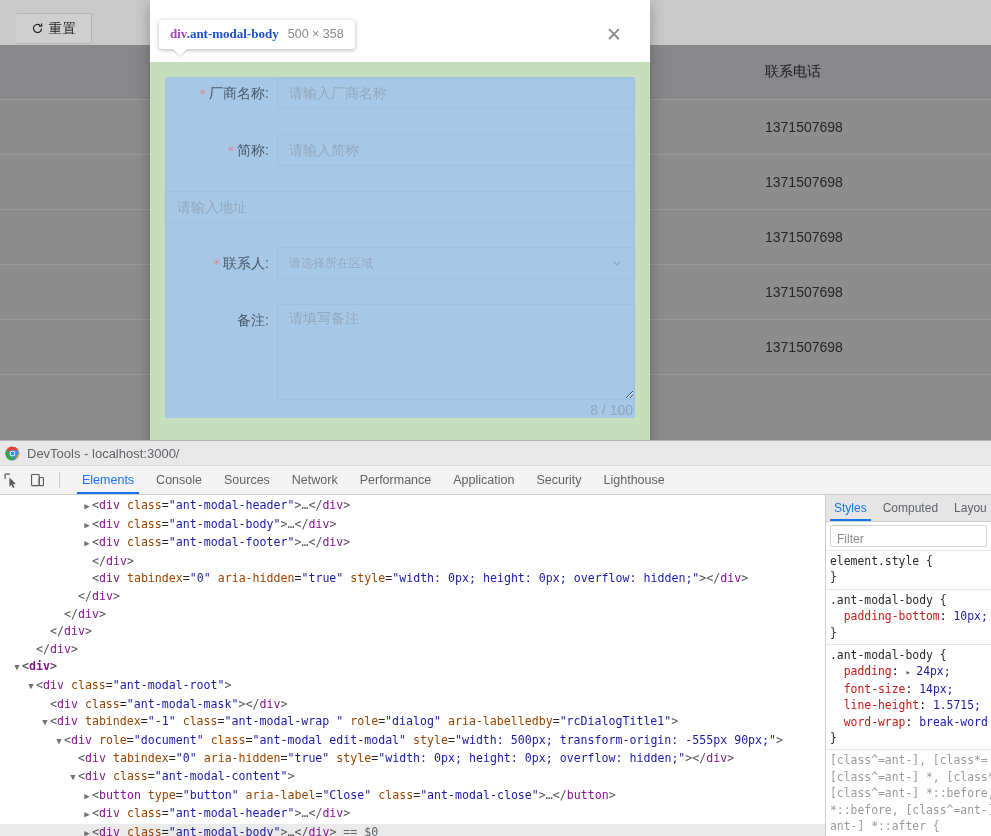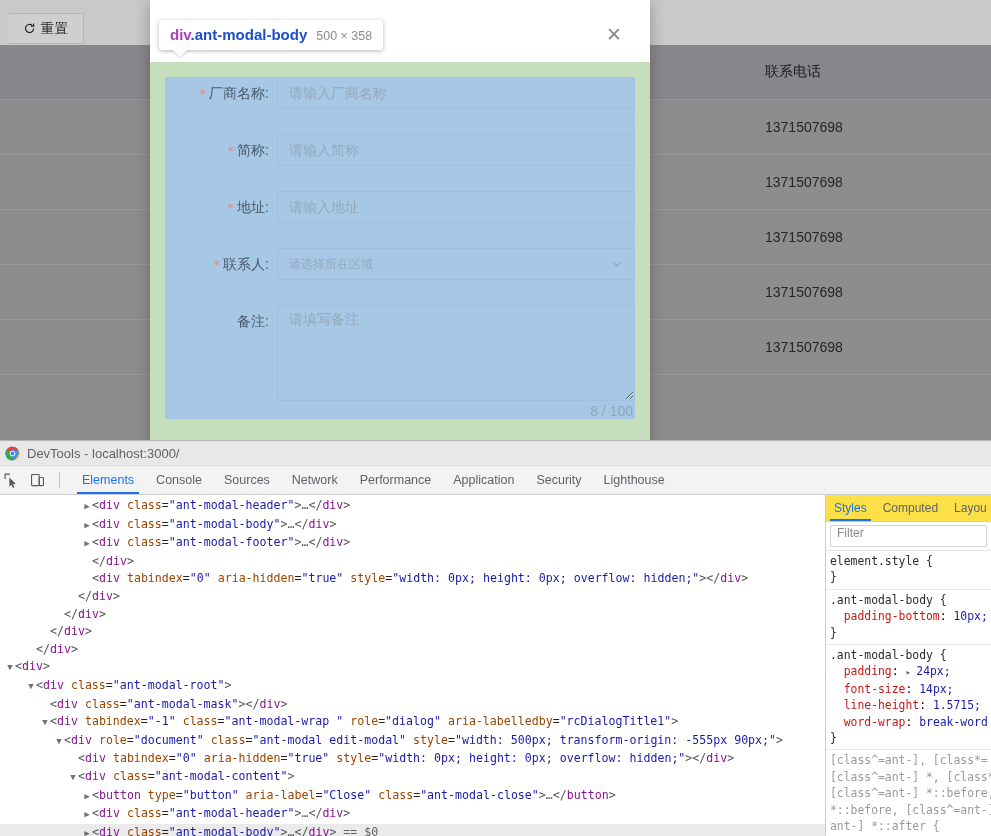--- a/index.html
+++ b/index.html
@@ -17,21 +17,21 @@
     position: absolute; left: 0; top: 0; width: 991px; height: 440px;
     background: #8d8d8d;
     overflow: hidden;
   }
   
   .page-top-strip {
     position: absolute; left: 0; top: 0; width: 991px; height: 45px;
     background: #c9c9c9;
   }
   .reset-btn {
-    position: absolute; left: 8px; top: 13px;
+    position: absolute; left: 16px; top: 13px;
     width: 76px; height: 31px;
     background: #cfcfcf;
     border: 1px solid #b6b6b6;
     border-left: none;
     border-radius: 2px;
     display: flex; align-items: center; justify-content: center;
     gap: 5px;
     font-size: 13.5px; color: #1f1f1f;
     letter-spacing: 0.5px;
   }
@@ -181,22 +181,22 @@
     position: absolute; left: 9px; top: 20px;
     background: #ffffff;
     box-shadow: 0 1px 4px rgba(0,0,0,0.30);
     border-radius: 3px;
     padding: 6px 11px 7px 11px;
     display: flex; align-items: baseline; gap: 9px;
     z-index: 40;
     white-space: nowrap;
   }
   .inspect-tip .sel-name {
-    font-family: Liberation Sans, sans-serif;
-    font-size: 15px; font-weight: bold;
+    font-family: Liberation Serif, serif;
+    font-size: 13px; font-weight: bold;
   }
   .inspect-tip .sel-tag { color: #a743b8; }
   .inspect-tip .sel-cls { color: #1a4ecb; }
   .inspect-tip .dims { font-size: 12.5px; color: #8a8a8a; }
   .inspect-tip::after {
     content: ""; position: absolute; left: 14px; bottom: -7px;
     width: 0; height: 0;
     border-left: 7px solid transparent;
     border-right: 7px solid transparent;
     border-top: 7px solid #ffffff;
@@ -278,37 +278,37 @@
 
   .styles-pane {
     width: 166px;
     border-left: 1px solid #cdcdcd;
     background: #fff;
     overflow: hidden;
   }
   .st-tabbar {
     height: 27px; display: flex; align-items: stretch;
     border-bottom: 1px solid #cdcdcd;
-    background: #fde047;
+    background: #e5e5e5;
   }
   .st-tab {
     display: flex; align-items: center; padding: 0 8px;
     font-size: 12px; color: #5f6368; cursor: pointer; position: relative;
     white-space: nowrap;
   }
   .st-tab.active { color: #1a73e8; }
   .st-tab.active::after {
     content: ""; position: absolute; left: 4px; right: 4px; bottom: 0;
     height: 2px; background: #1a73e8;
   }
   .st-filter {
     height: 22px; margin: 3px 4px; padding: 0 6px;
     border: 1px solid #d4d4d4; border-radius: 2px;
     font-size: 12px; color: #8a8a8a;
-    display: flex; align-items: flex-start;
+    display: flex; align-items: flex-end;
     background: #fff;
   }
   .css-block {
     border-top: 1px solid #e6e6e6;
     padding: 2px 0 3px 4px;
     font-family: "DejaVu Sans Mono", monospace;
     font-size: 11.4px;
     line-height: 16.4px;
     white-space: pre;
     overflow: hidden;
@@ -381,23 +381,20 @@
         <div class="form-row">
           <div class="form-label">
             <span class="req-star">*</span><span>简称:</span>
           </div>
           <div class="form-ctrl">
             <input class="inp" type="text" value="" placeholder="请输入简称" style="">
           </div>
         </div>
 
         <div class="form-row">
-          <div class="form-label">
-            <span class="req-star">*</span><span>地址:</span>
-          </div>
           <div class="form-ctrl">
             <input class="inp" type="text" value="" placeholder="请输入地址" style="">
           </div>
         </div>
 
         <div class="form-row">
           <div class="form-label">
             <span class="req-star">*</span><span>联系人:</span>
           </div>
           <div class="form-ctrl">
@@ -476,21 +473,21 @@
     <div class="dom-pane" id="dom-pane">
         <div class="code-line" style="padding-left: 82px;"><span class="arrow">▶</span><span class="el">&lt;</span><span class="tw">div</span> <span class="an">class</span>=<span class="av">"ant-modal-header"</span><span class="el">&gt;</span><span class="el">…</span><span class="el">&lt;/</span><span class="tw">div</span><span class="el">&gt;</span></div>
         <div class="code-line" style="padding-left: 82px;"><span class="arrow">▶</span><span class="el">&lt;</span><span class="tw">div</span> <span class="an">class</span>=<span class="av">"ant-modal-body"</span><span class="el">&gt;</span><span class="el">…</span><span class="el">&lt;/</span><span class="tw">div</span><span class="el">&gt;</span></div>
         <div class="code-line" style="padding-left: 82px;"><span class="arrow">▶</span><span class="el">&lt;</span><span class="tw">div</span> <span class="an">class</span>=<span class="av">"ant-modal-footer"</span><span class="el">&gt;</span><span class="el">…</span><span class="el">&lt;/</span><span class="tw">div</span><span class="el">&gt;</span></div>
         <div class="code-line" style="padding-left: 82px;"><span class="arrow"></span><span class="el">&lt;/</span><span class="tw">div</span><span class="el">&gt;</span></div>
         <div class="code-line" style="padding-left: 82px;"><span class="arrow"></span><span class="el">&lt;</span><span class="tw">div</span> <span class="an">tabindex</span>=<span class="av">"0"</span> <span class="an">aria-hidden</span>=<span class="av">"true"</span> <span class="an">style</span>=<span class="av">"width: 0px; height: 0px; overflow: hidden;"</span><span class="el">&gt;&lt;/</span><span class="tw">div</span><span class="el">&gt;</span></div>
         <div class="code-line" style="padding-left: 68px;"><span class="arrow"></span><span class="el">&lt;/</span><span class="tw">div</span><span class="el">&gt;</span></div>
         <div class="code-line" style="padding-left: 54px;"><span class="arrow"></span><span class="el">&lt;/</span><span class="tw">div</span><span class="el">&gt;</span></div>
         <div class="code-line" style="padding-left: 40px;"><span class="arrow"></span><span class="el">&lt;/</span><span class="tw">div</span><span class="el">&gt;</span></div>
         <div class="code-line" style="padding-left: 26px;"><span class="arrow"></span><span class="el">&lt;/</span><span class="tw">div</span><span class="el">&gt;</span></div>
-        <div class="code-line" style="padding-left: 5px;"><span class="arrow">▼</span><span class="el">&lt;</span><span class="tw">div</span><span class="el">&gt;</span></div>
+        <div class="code-line" style="padding-left: 12px; font-weight: bold;"><span class="arrow">▼</span><span class="el">&lt;</span><span class="tw">div</span><span class="el">&gt;</span></div>
         <div class="code-line" style="padding-left: 26px;"><span class="arrow">▼</span><span class="el">&lt;</span><span class="tw">div</span> <span class="an">class</span>=<span class="av">"ant-modal-root"</span><span class="el">&gt;</span></div>
         <div class="code-line" style="padding-left: 40px;"><span class="arrow"></span><span class="el">&lt;</span><span class="tw">div</span> <span class="an">class</span>=<span class="av">"ant-modal-mask"</span><span class="el">&gt;&lt;/</span><span class="tw">div</span><span class="el">&gt;</span></div>
         <div class="code-line" style="padding-left: 40px;"><span class="arrow">▼</span><span class="el">&lt;</span><span class="tw">div</span> <span class="an">tabindex</span>=<span class="av">"-1"</span> <span class="an">class</span>=<span class="av">"ant-modal-wrap "</span> <span class="an">role</span>=<span class="av">"dialog"</span> <span class="an">aria-labelledby</span>=<span class="av">"rcDialogTitle1"</span><span class="el">&gt;</span></div>
         <div class="code-line" style="padding-left: 54px;"><span class="arrow">▼</span><span class="el">&lt;</span><span class="tw">div</span> <span class="an">role</span>=<span class="av">"document"</span> <span class="an">class</span>=<span class="av">"ant-modal edit-modal"</span> <span class="an">style</span>=<span class="av">"width: 500px; transform-origin: -555px 90px;"</span><span class="el">&gt;</span></div>
         <div class="code-line" style="padding-left: 68px;"><span class="arrow"></span><span class="el">&lt;</span><span class="tw">div</span> <span class="an">tabindex</span>=<span class="av">"0"</span> <span class="an">aria-hidden</span>=<span class="av">"true"</span> <span class="an">style</span>=<span class="av">"width: 0px; height: 0px; overflow: hidden;"</span><span class="el">&gt;&lt;/</span><span class="tw">div</span><span class="el">&gt;</span></div>
         <div class="code-line" style="padding-left: 68px;"><span class="arrow">▼</span><span class="el">&lt;</span><span class="tw">div</span> <span class="an">class</span>=<span class="av">"ant-modal-content"</span><span class="el">&gt;</span></div>
         <div class="code-line" style="padding-left: 82px;"><span class="arrow">▶</span><span class="el">&lt;</span><span class="tw">button</span> <span class="an">type</span>=<span class="av">"button"</span> <span class="an">aria-label</span>=<span class="av">"Close"</span> <span class="an">class</span>=<span class="av">"ant-modal-close"</span><span class="el">&gt;</span><span class="el">…</span><span class="el">&lt;/</span><span class="tw">button</span><span class="el">&gt;</span></div>
         <div class="code-line" style="padding-left: 82px;"><span class="arrow">▶</span><span class="el">&lt;</span><span class="tw">div</span> <span class="an">class</span>=<span class="av">"ant-modal-header"</span><span class="el">&gt;</span><span class="el">…</span><span class="el">&lt;/</span><span class="tw">div</span><span class="el">&gt;</span></div>
         <div class="code-line selected" style="padding-left: 82px;"><span class="arrow">▶</span><span class="el">&lt;</span><span class="tw">div</span> <span class="an">class</span>=<span class="av">"ant-modal-body"</span><span class="el">&gt;</span><span class="el">…</span><span class="el">&lt;/</span><span class="tw">div</span><span class="el">&gt;</span> <span class="dollar">== $0</span></div>
       </div>

